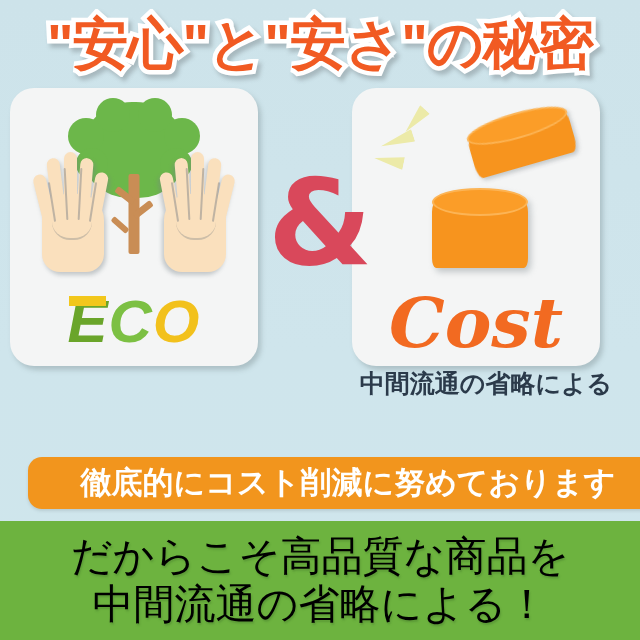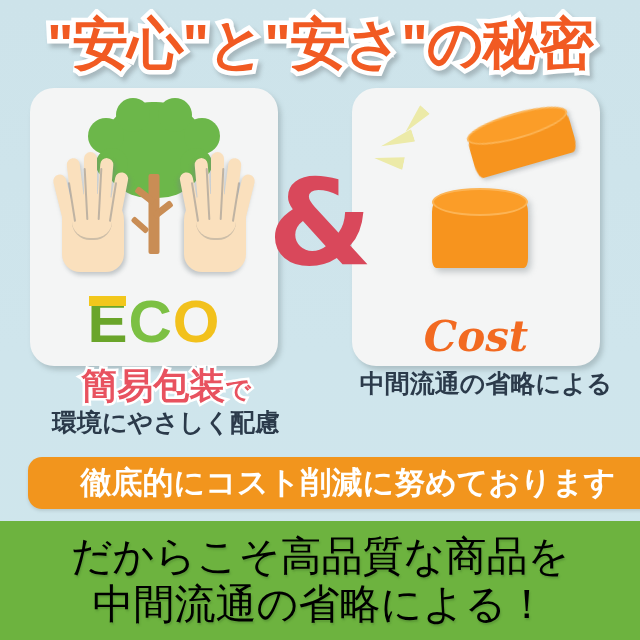--- a/index.html
+++ b/index.html
@@ -26,21 +26,21 @@
     white-space:nowrap;
     filter:drop-shadow(3px 4px 2px rgba(120,130,135,.45));
   }
 
   
   .card{
     position:absolute;top:88px;width:248px;height:278px;
     background:#f4f5f5;border-radius:24px;
     box-shadow:3px 4px 5px rgba(110,125,130,.35);
   }
-  .card-left{left:30px;}
+  .card-left{left:10px;font-style:italic;}
   .card-right{left:352px;}
 
   
   .eco-art{position:absolute;left:0;top:8px;width:248px;height:200px;}
   .tree-canopy{
     position:absolute;left:50%;top:6px;transform:translateX(-50%);
     width:104px;height:96px;background:#6cb74a;
     border-radius:48% 48% 46% 46%/50% 50% 46% 46%;
   }
   .blob{position:absolute;background:#6cb74a;border-radius:50%;}
@@ -108,21 +108,21 @@
     position:absolute;left:0;top:14px;width:96px;height:66px;
     background:#f7941e;border-radius:4px/10px;
   }
   .cyl-top{
     position:absolute;left:0;top:0;width:96px;height:28px;
     background:#fb9d28;border-radius:50%;border:2px solid #fcb455;
     box-sizing:border-box;
   }
   .cost-word{
     position:absolute;left:0;bottom:8px;width:248px;text-align:center;
-    font-size:42px;font-weight:bold;color:#f26a21;line-height:1;
+    font-size:70px;font-weight:bold;color:#f26a21;line-height:1;
     font-family:"DejaVu Serif",serif;font-style:italic;
   }
 
   
   .amp{
     position:absolute;left:275px;top:158px;width:90px;height:130px;
     display:flex;align-items:center;justify-content:center;
     font-size:120px;font-weight:bold;color:#d9485b;
     font-family:"DejaVu Sans",sans-serif;line-height:1;
   }
@@ -238,24 +238,20 @@
       <div class="cyl">
         <div class="cyl-body"></div>
         <div class="cyl-top"></div>
       </div>
     </div>
     <div class="cost-word">Cost</div>
   </div>
 
   <div class="amp">&amp;</div>
 
-  <div class="cap cap-left">
-    <div class="cap-big"><span>簡易包装</span><span class="suffix">で</span></div>
-    <div class="cap-small">環境にやさしく配慮</div>
-  </div>
 
   <div class="cap cap-right">
     <div class="cap-small">中間流通の省略による</div>
   </div>
 
   <div class="banner">
     <div class="banner-text">徹底的にコスト削減に努めております</div>
   </div>
 
   <div class="footer">

